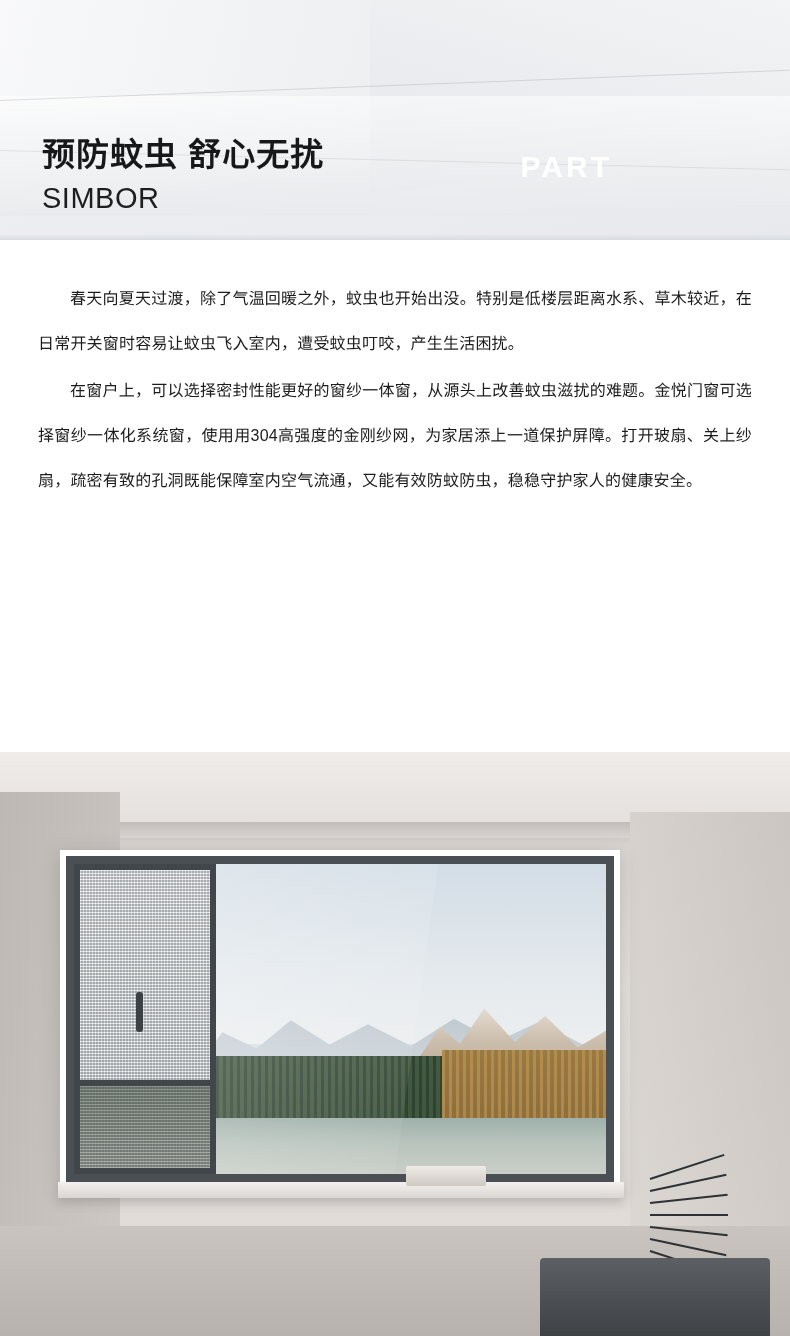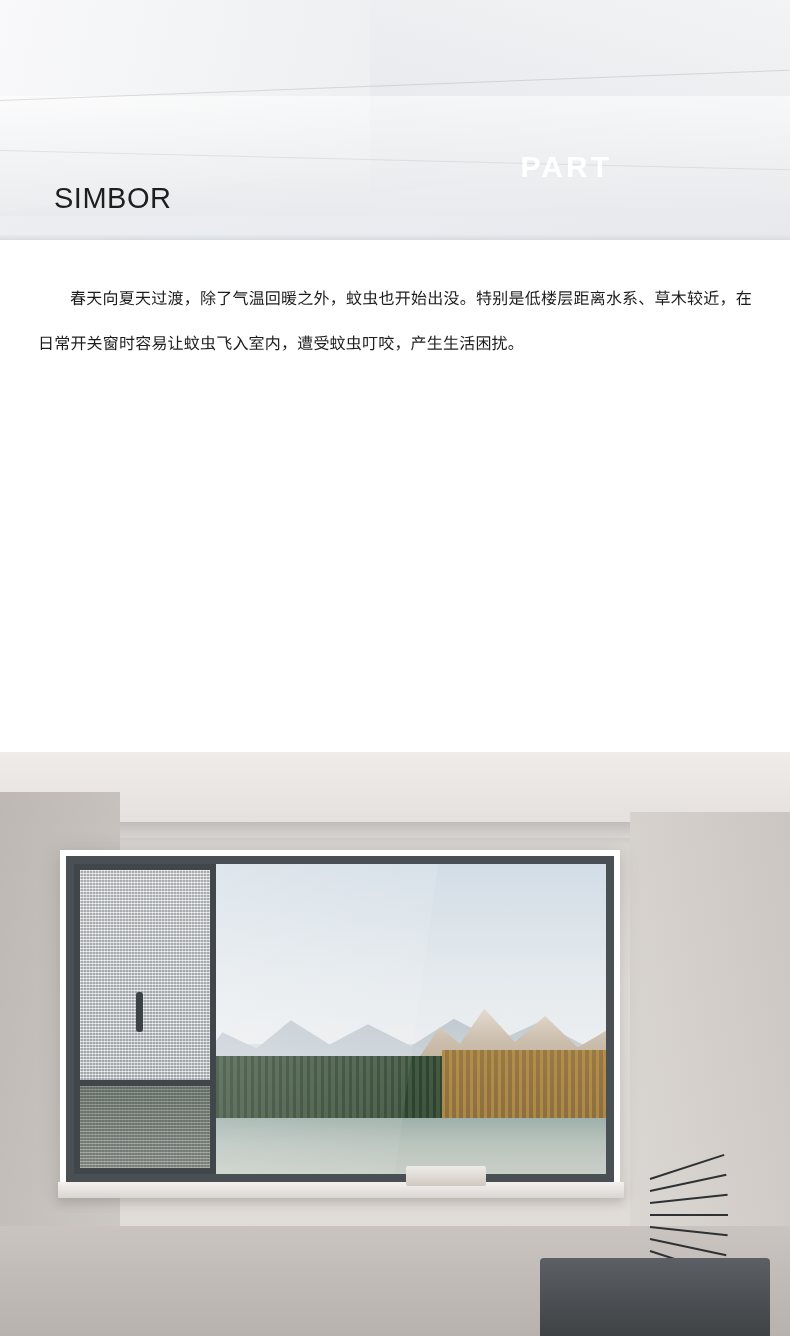--- a/index.html
+++ b/index.html
@@ -113,21 +113,20 @@
     white-space: nowrap;
   }
   .hdr-sub {
     position: absolute;
     left: 42px;
     top: 182px;
     font-size: 29px;
     font-weight: 400;
     color: #1d1e20;
     letter-spacing: 0.5px;
-    margin-left: 12px;
   }
   .hdr-bottom-edge {
     position: absolute;
     left: 0;
     bottom: 0;
     width: 790px;
     height: 6px;
     background: linear-gradient(180deg, rgba(222,225,229,0.0), rgba(214,217,222,0.9));
   }
 
@@ -376,27 +375,29 @@
 
   <div class="header">
     <div class="hdr-shape-a"></div>
     <div class="hdr-shape-b"></div>
     <div class="hdr-shape-c"></div>
     <div class="hdr-line"></div>
     <div class="hdr-line2"></div>
 
     <div class="part-label">PART</div>
 
+    <div class="hdr-title">预防蚊虫 舒心无扰</div>
     <div class="hdr-sub">SIMBOR</div>
 
     <div class="hdr-bottom-edge"></div>
   </div>
 
   <div class="article">
     <p class="para">春天向夏天过渡，除了气温回暖之外，蚊虫也开始出没。特别是低楼层距离水系、草木较近，在日常开关窗时容易让蚊虫飞入室内，遭受蚊虫叮咬，产生生活困扰。</p>
+    <p class="para">在窗户上，可以选择密封性能更好的窗纱一体窗，从源头上改善蚊虫滋扰的难题。金悦门窗可选择窗纱一体化系统窗，使用用304高强度的金刚纱网，为家居添上一道保护屏障。打开玻扇、关上纱扇，疏密有致的孔洞既能保障室内空气流通，又能有效防蚊防虫，稳稳守护家人的健康安全。</p>
   </div>
 
   <div class="photo-wrap">
     <div class="room">
       <div class="ceiling"></div>
       <div class="ceiling-shadow"></div>
       <div class="wall-left"></div>
       <div class="wall-right"></div>
       <div class="floor"></div>
 

